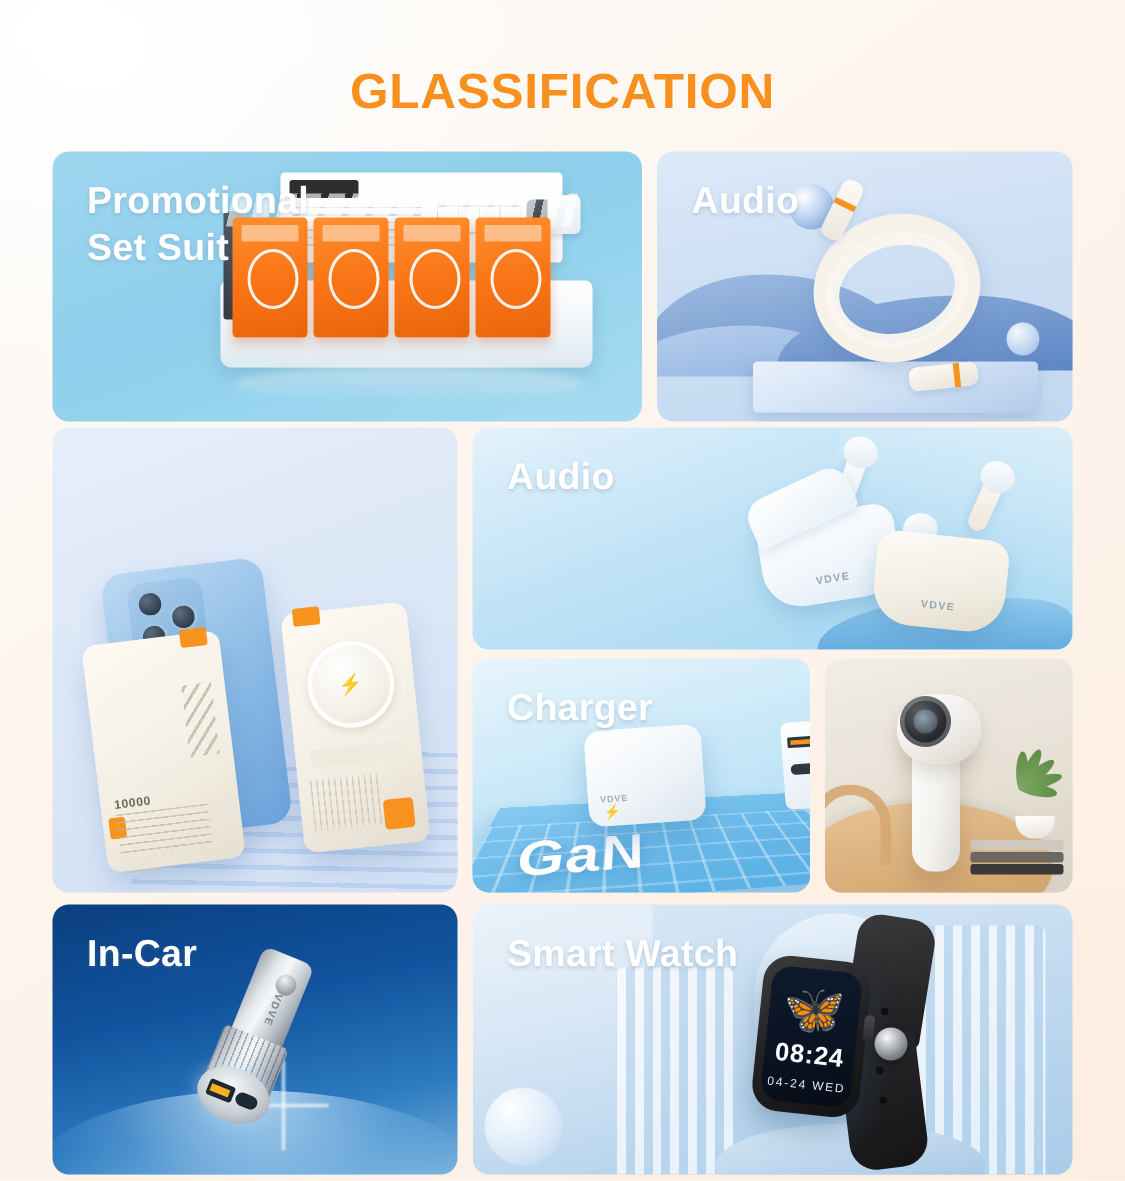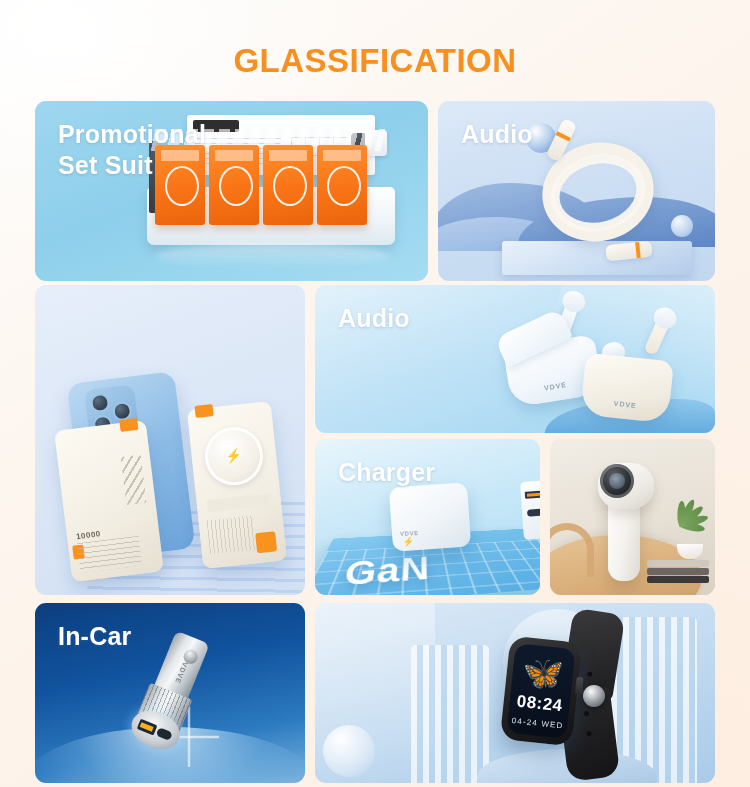--- a/index.html
+++ b/index.html
@@ -774,15 +774,16 @@
       <div class="buckle"></div>
       <div class="watch">
         <div class="crown"></div>
         <div class="screen">
           <div class="bfly">🦋</div>
           <div class="time">08:24</div>
           <div class="date">04-24  WED</div>
         </div>
       </div>
     </div>
+    <div class="card-label">Smart Watch</div>
   </div>
 
 </div>
 
 </body></html>

